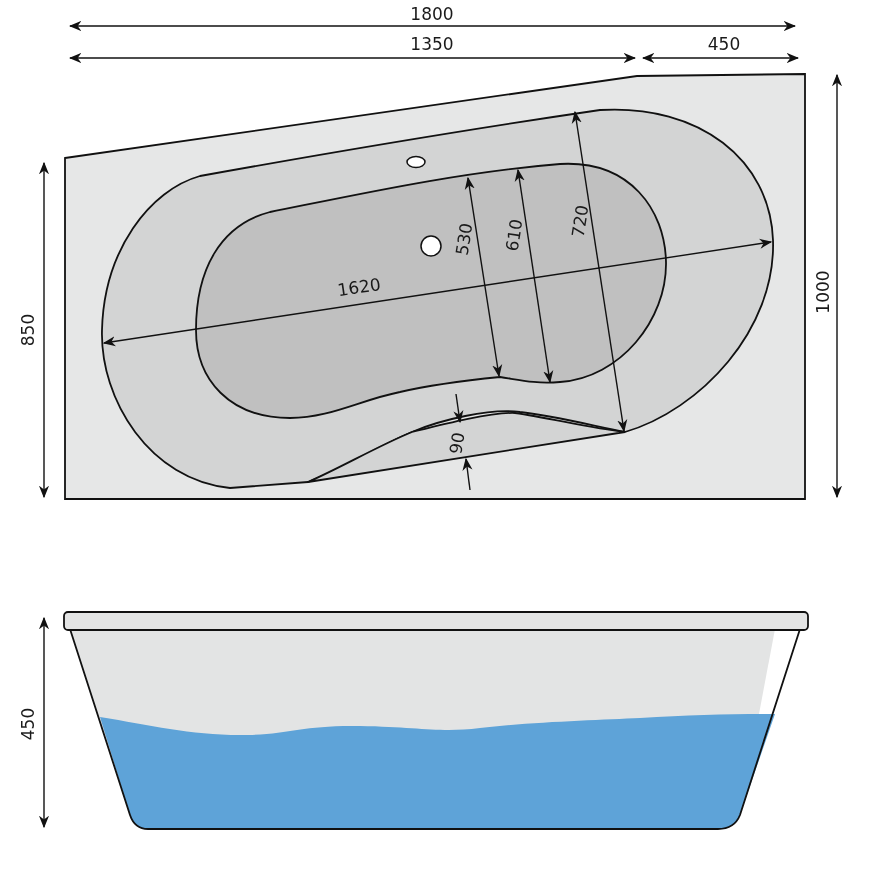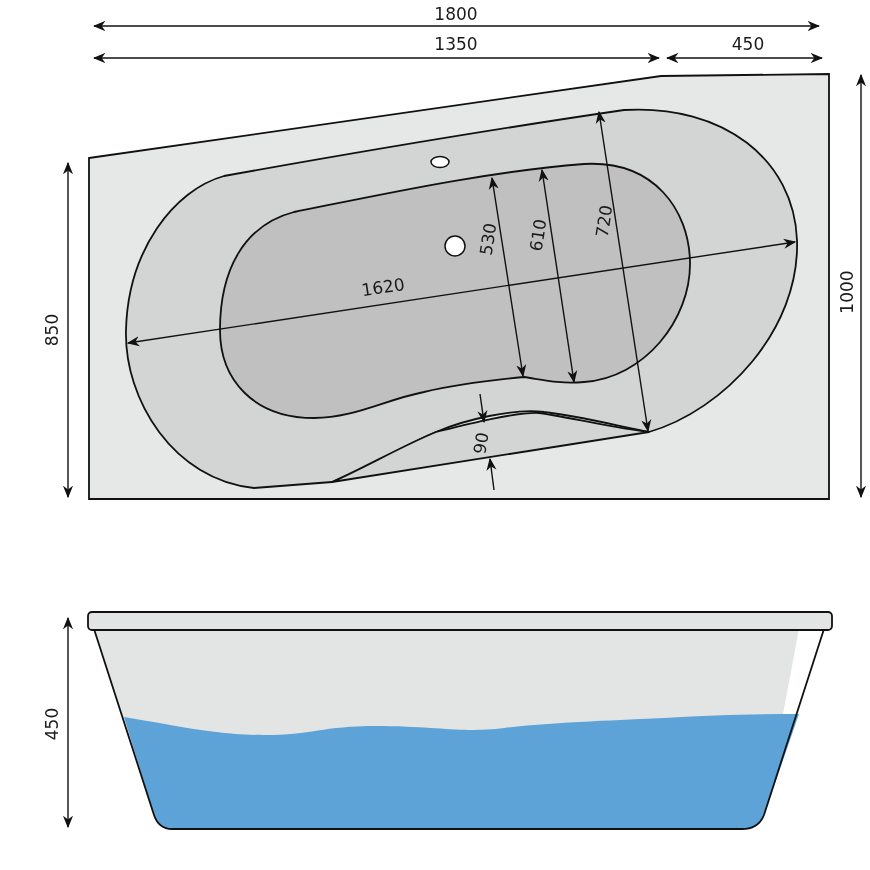--- a/index.html
+++ b/index.html
@@ -1,17 +1,17 @@
 <!DOCTYPE html>
 <html><head>
   <meta charset="utf-8">
   <style>
     html, body { margin: 0; padding: 0; background: #ffffff; }
     body { width: 870px; height: 870px; overflow: hidden; }
-    #canvas { position: absolute; left: 0; top: 0; width: 760px; height: 870px; margin-left: 24px; }
+    #canvas { position: absolute; left: 0; top: 0; width: 760px; height: 870px; }
     svg text { font-family: "DejaVu Sans", "Liberation Sans", sans-serif; font-size: 17px; fill: #1a1a1a; }
     .dim { stroke: #111; stroke-width: 1.4; fill: none; }
     .outline { stroke: #111; stroke-width: 1.8; }
   </style>
 </head>
 <body>
 
 <div id="canvas">
 <svg width="870" height="870" viewBox="0 0 870 870" xmlns="http://www.w3.org/2000/svg">
   <defs>

